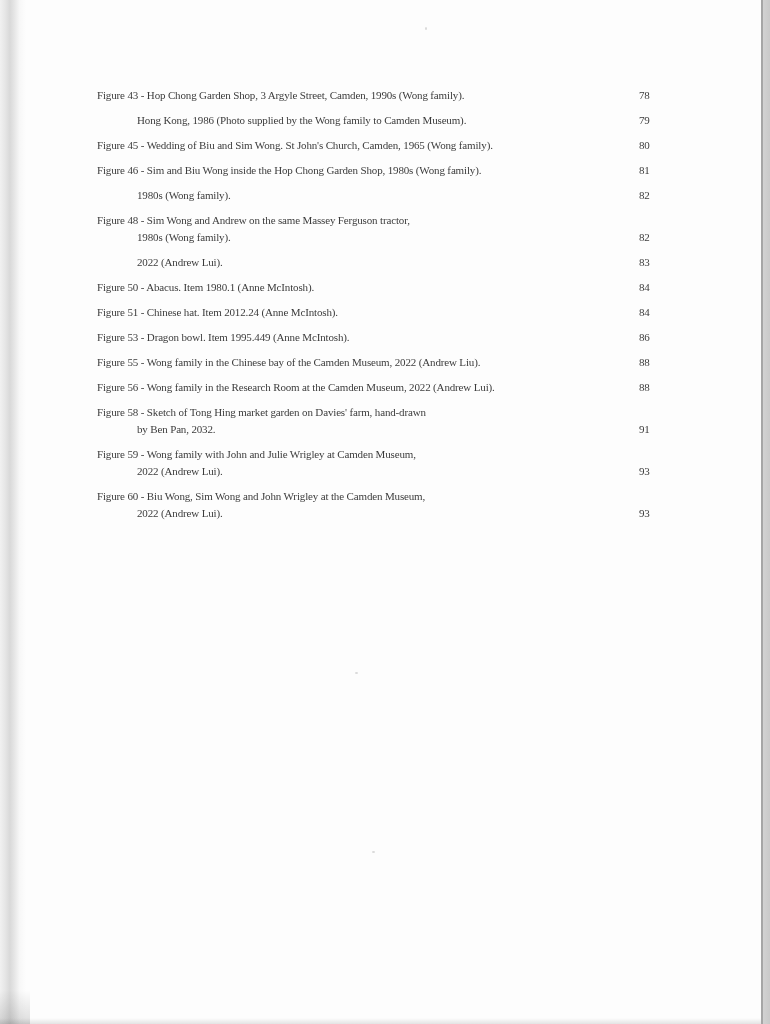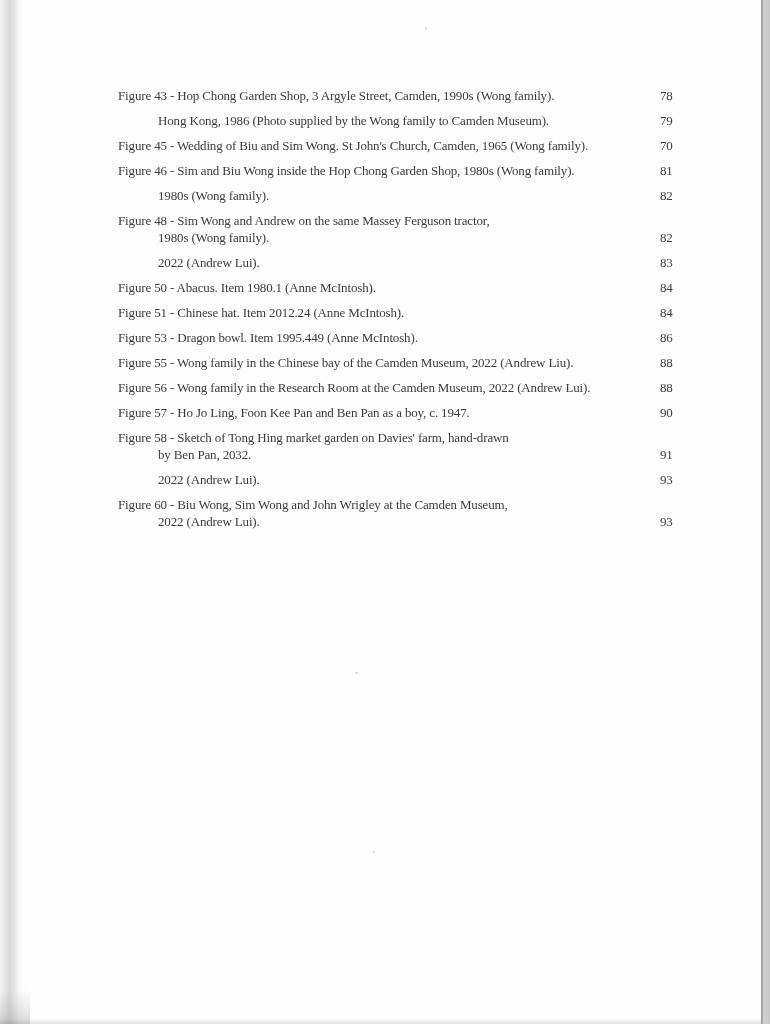--- a/index.html
+++ b/index.html
@@ -58,25 +58,24 @@
   .speck.s1 { left: 355px; top: 672px; }
   .speck.s2 { left: 372px; top: 851px; }
   .speck.s3 { left: 425px; top: 27px; height: 3px; width: 2px; }
 
   
   .content {
     position: absolute;
     left: 97px;
     top: 87px;
     width: 576px;
-    font-size: 13px;
+    font-size: 11px;
     line-height: 17px;
     letter-spacing: -0.15px;
     color: #3c3c3c;
-    margin-left: 21px;
   }
   .entry {
     display: flex;
     align-items: flex-end;
     margin-bottom: 8px;
   }
   .caption { flex: 1 1 0; min-width: 0; }
   .cap-line { display: block; white-space: nowrap; }
   .cap-line.cont { padding-left: 40px; }
   .pagenum {
@@ -111,21 +110,21 @@
     <div class="caption">
           <span class="cap-line cont">Hong Kong, 1986 (Photo supplied by the Wong family to Camden Museum).</span>
         </div>
     <div class="pagenum">79</div>
   </div>
 
   <div class="entry">
     <div class="caption">
           <span class="cap-line">Figure 45 - Wedding of Biu and Sim Wong. St John's Church, Camden, 1965 (Wong family).</span>
         </div>
-    <div class="pagenum">70</div>
+    <div class="pagenum">80</div>
   </div>
 
   <div class="entry">
     <div class="caption">
           <span class="cap-line">Figure 46 - Sim and Biu Wong inside the Hop Chong Garden Shop, 1980s (Wong family).</span>
         </div>
     <div class="pagenum">81</div>
   </div>
 
   <div class="entry">
@@ -180,37 +179,32 @@
     <div class="pagenum">88</div>
   </div>
 
   <div class="entry">
     <div class="caption">
           <span class="cap-line">Figure 56 - Wong family in the Research Room at the Camden Museum, 2022 (Andrew Lui).</span>
         </div>
     <div class="pagenum">88</div>
   </div>
 
-  <div class="entry">
-    <div class="caption">
-          <span class="cap-line">Figure 57 - Ho Jo Ling, Foon Kee Pan and Ben Pan as a boy, c. 1947.</span>
-        </div>
-    <div class="pagenum">90</div>
-  </div>
 
   <div class="entry">
     <div class="caption">
           <span class="cap-line">Figure 58 - Sketch of Tong Hing market garden on Davies' farm, hand-drawn</span>
           <span class="cap-line cont">by Ben Pan, 2032.</span>
         </div>
     <div class="pagenum">91</div>
   </div>
 
   <div class="entry">
     <div class="caption">
+          <span class="cap-line">Figure 59 - Wong family with John and Julie Wrigley at Camden Museum,</span>
           <span class="cap-line cont">2022 (Andrew Lui).</span>
         </div>
     <div class="pagenum">93</div>
   </div>
 
   <div class="entry">
     <div class="caption">
           <span class="cap-line">Figure 60 - Biu Wong, Sim Wong and John Wrigley at the Camden Museum,</span>
           <span class="cap-line cont">2022 (Andrew Lui).</span>
         </div>

